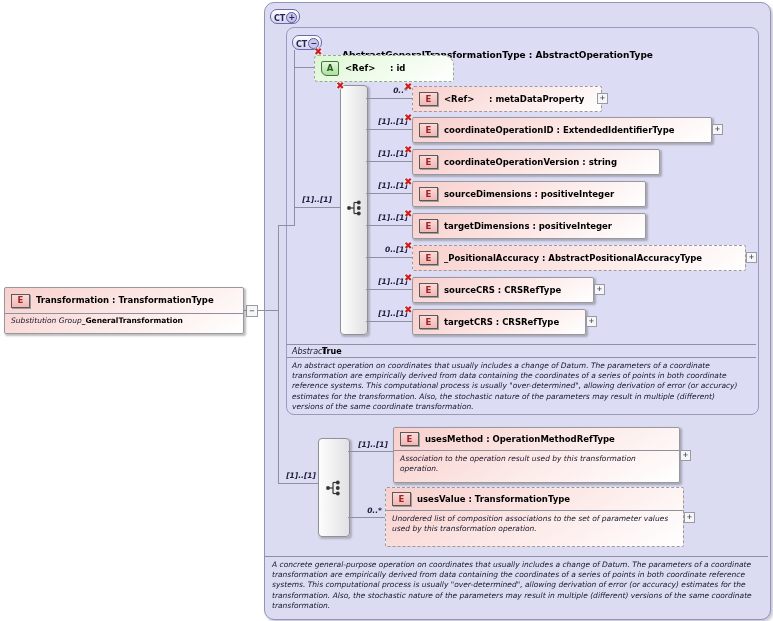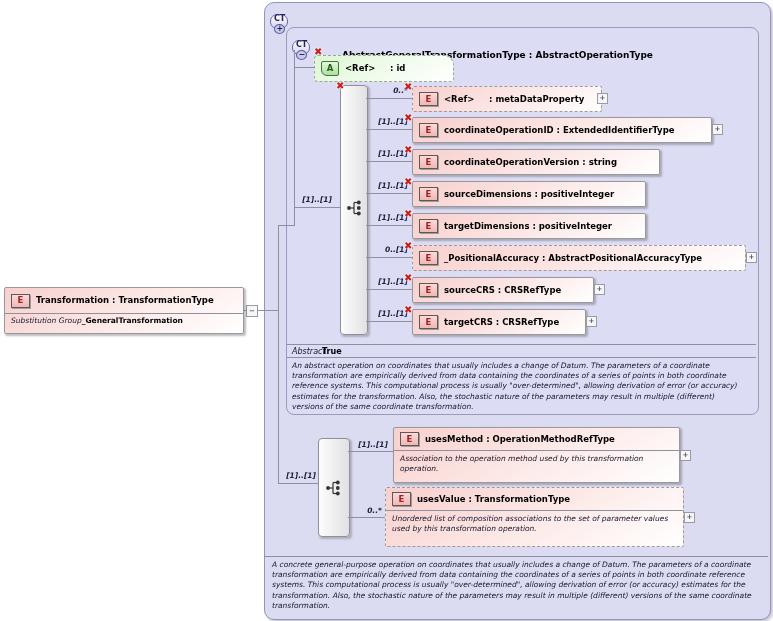--- a/index.html
+++ b/index.html
@@ -6,21 +6,21 @@
   .stage{position:relative;width:773px;height:621px;background:#fff;overflow:hidden;
          font-family:"DejaVu Sans",sans-serif;}
   .abs{position:absolute;}
   
   .container{background:#dbdbf2;border:1px solid #9494ba;border-radius:10px;
              box-shadow:2px 2px 3px rgba(110,110,140,.4);}
   .inner-container{background:#dcdcf4;border:1px solid #9a9abc;border-radius:8px;}
   
   .ctbadge{display:inline-flex;align-items:flex-end;gap:1px;height:13px;padding:0 2px 0 3px;
            background:linear-gradient(#ffffff,#d4d4ec);border:1px solid #6a6aa8;border-radius:7px;
-           font:bold 8px/1 "DejaVu Sans",sans-serif;color:#24245c;flex-direction:column;}
+           font:bold 8px/1 "DejaVu Sans",sans-serif;color:#24245c;}
   .ctcircle{display:inline-flex;align-items:center;justify-content:center;width:9px;height:9px;
             border:1px solid #5c5ca4;border-radius:50%;background:#c8c8ea;color:#24245c;
             font:bold 8px/1 "DejaVu Sans",sans-serif;}
   .hdr{font:bold 9px/1.2 "DejaVu Sans",sans-serif;color:#000;white-space:pre;}
   
   .ebox{display:flex;align-items:center;background:linear-gradient(150deg,#f8cfcc 0%,#fbe4e2 45%,#ffffff 100%);
         border:1px solid #98989e;border-radius:2px;box-shadow:1.5px 1.5px 2px rgba(90,90,90,.4);}
   .ebox.dashed{border:1px dashed #9a9aa2;box-shadow:none;}
   .ebadge{flex:none;display:flex;align-items:center;justify-content:center;width:17px;height:12px;
           margin-left:6px;background:linear-gradient(#fbdad8,#f3b6b4);border:1px solid #5a5a5a;
@@ -202,21 +202,21 @@
   </svg>
   <div class="abs card" style="left:282px;top:472px;width:34px;">[1]..[1]</div>
 
   <div class="abs hline" style="left:348px;top:451px;width:45px;height:1px;"></div>
   <div class="abs card" style="left:354px;top:441px;width:34px;">[1]..[1]</div>
   <div class="abs vbox" style="left:393px;top:427px;width:285px;height:54px;">
     <div class="vhead" style="height:22px;">
       <span class="ebadge">E</span>
       <span class="elabel">usesMethod : OperationMethodRefType</span>
     </div>
-    <div class="vbody desc">Association to the operation method used by this transformation operation.</div>
+    <div class="vbody desc">Association to the operation result used by this transformation operation.</div>
   </div>
   <div class="abs plusbox" style="left:680px;top:450px;">+</div>
 
   <div class="abs hline" style="left:348px;top:517px;width:37px;height:1px;"></div>
   <div class="abs card" style="left:352px;top:507px;width:30px;">0..*</div>
   <div class="abs vbox dashed" style="left:385px;top:487px;width:297px;height:58px;">
     <div class="vhead" style="height:22px;">
       <span class="ebadge">E</span>
       <span class="elabel">usesValue : TransformationType</span>
     </div>

